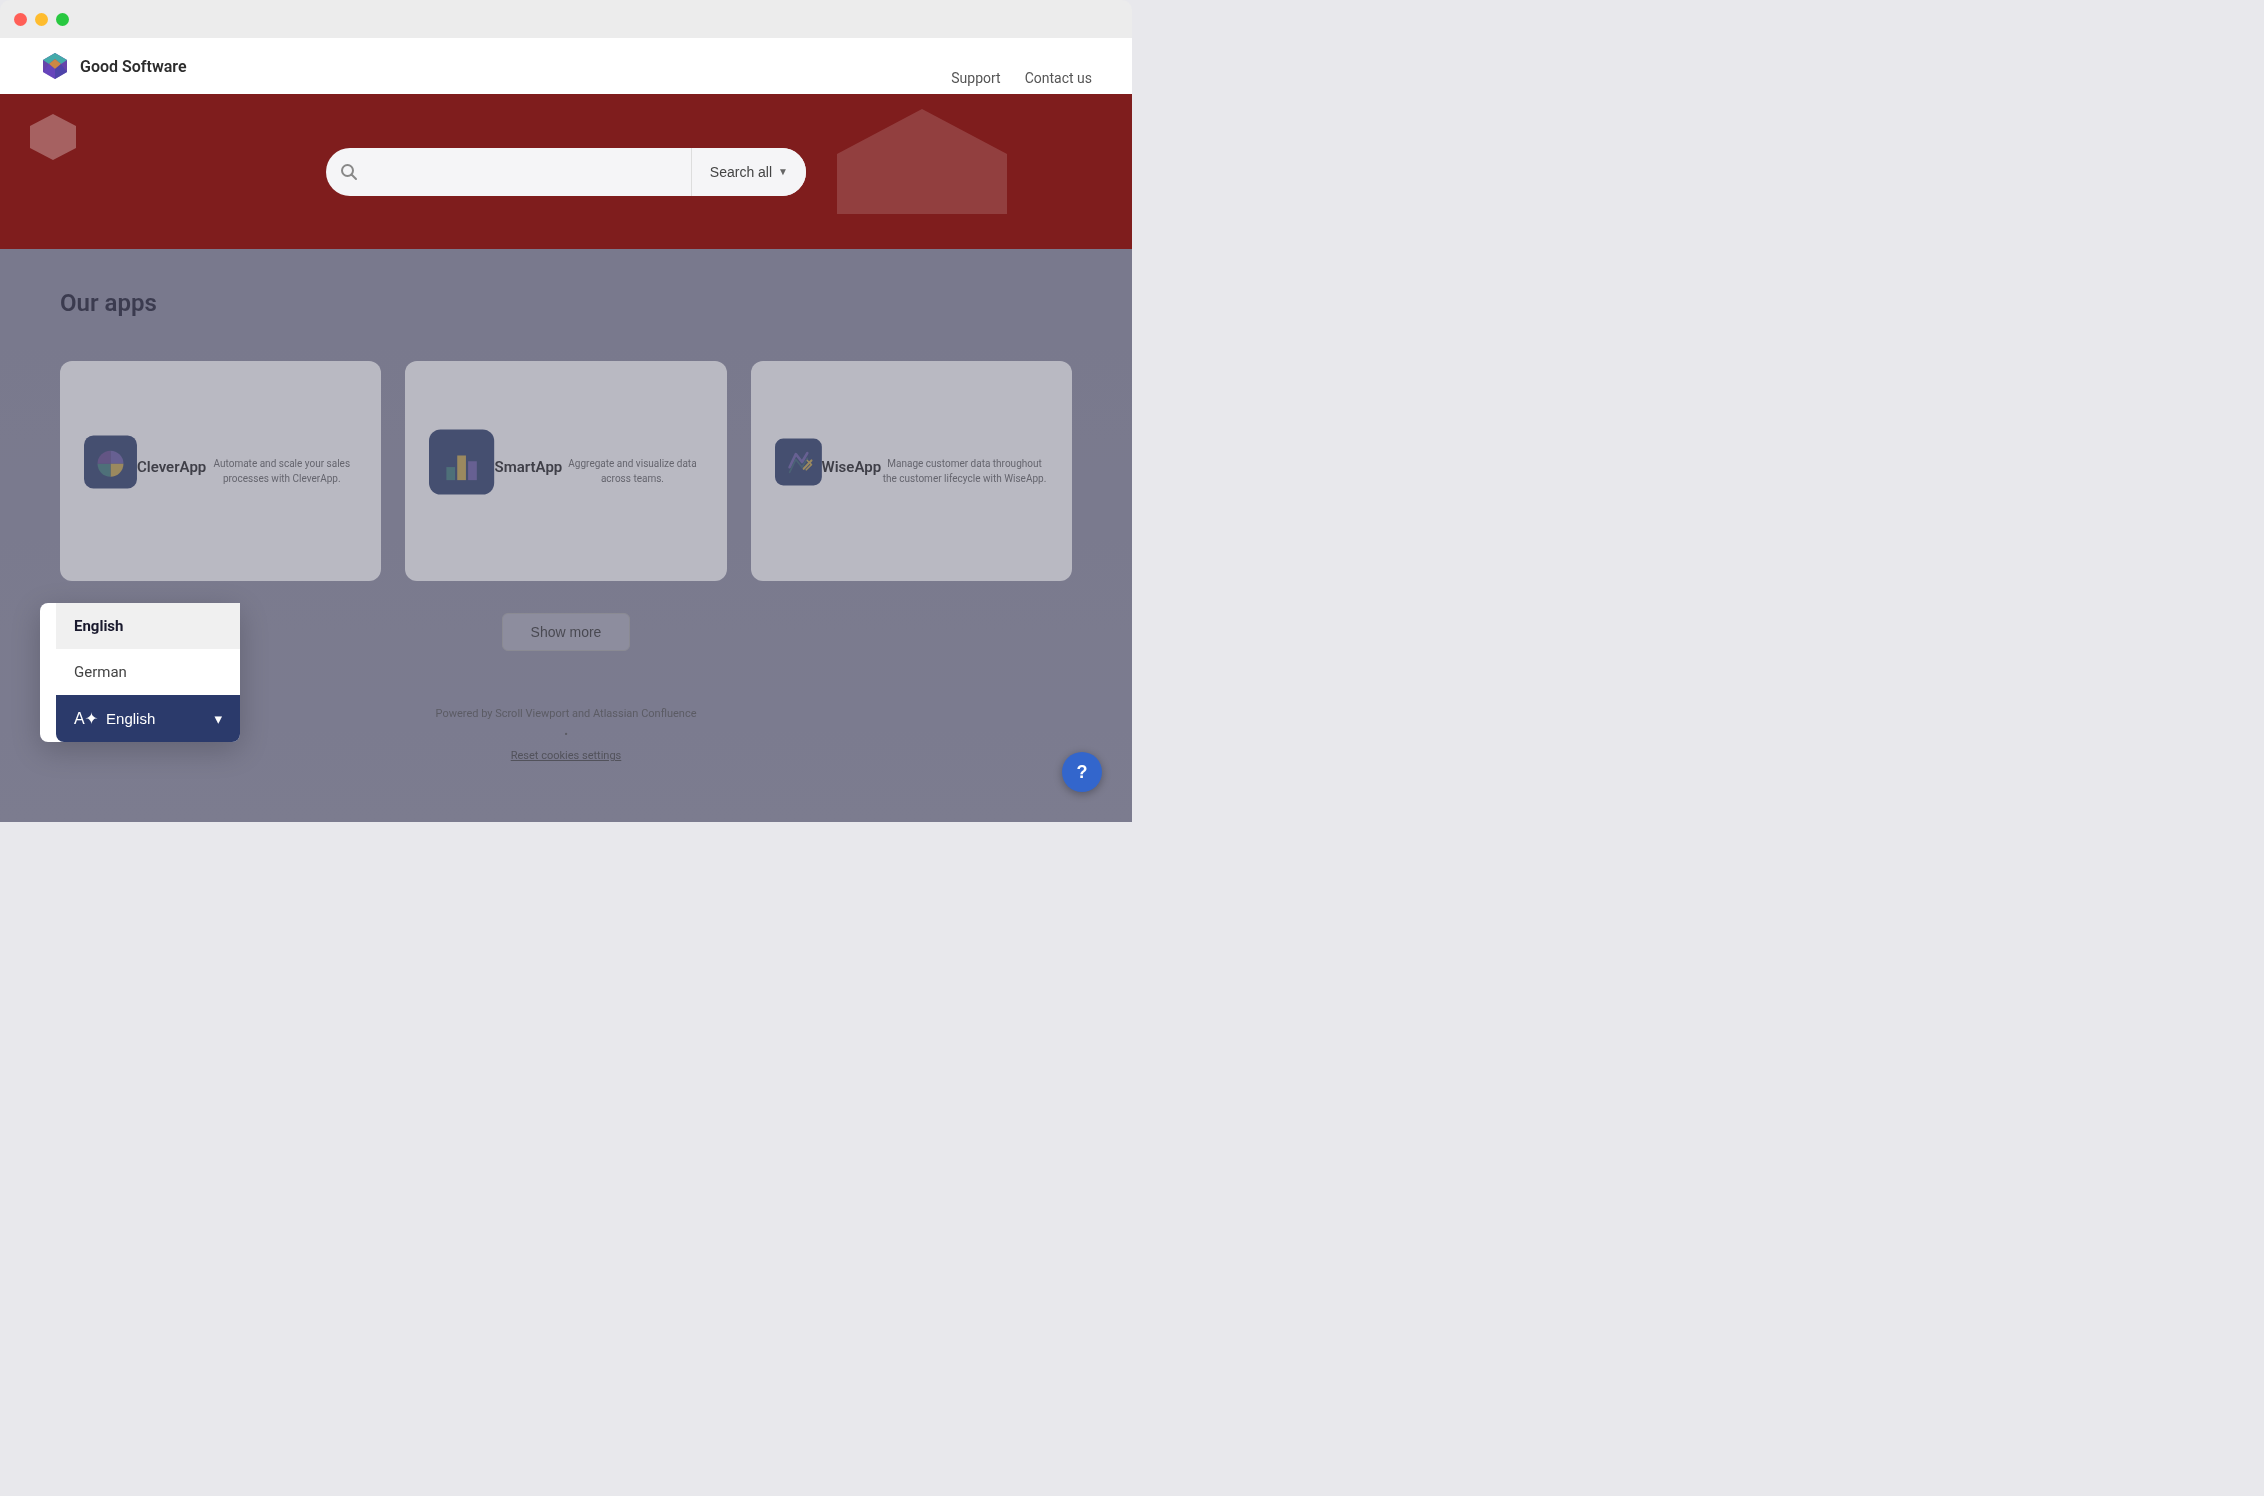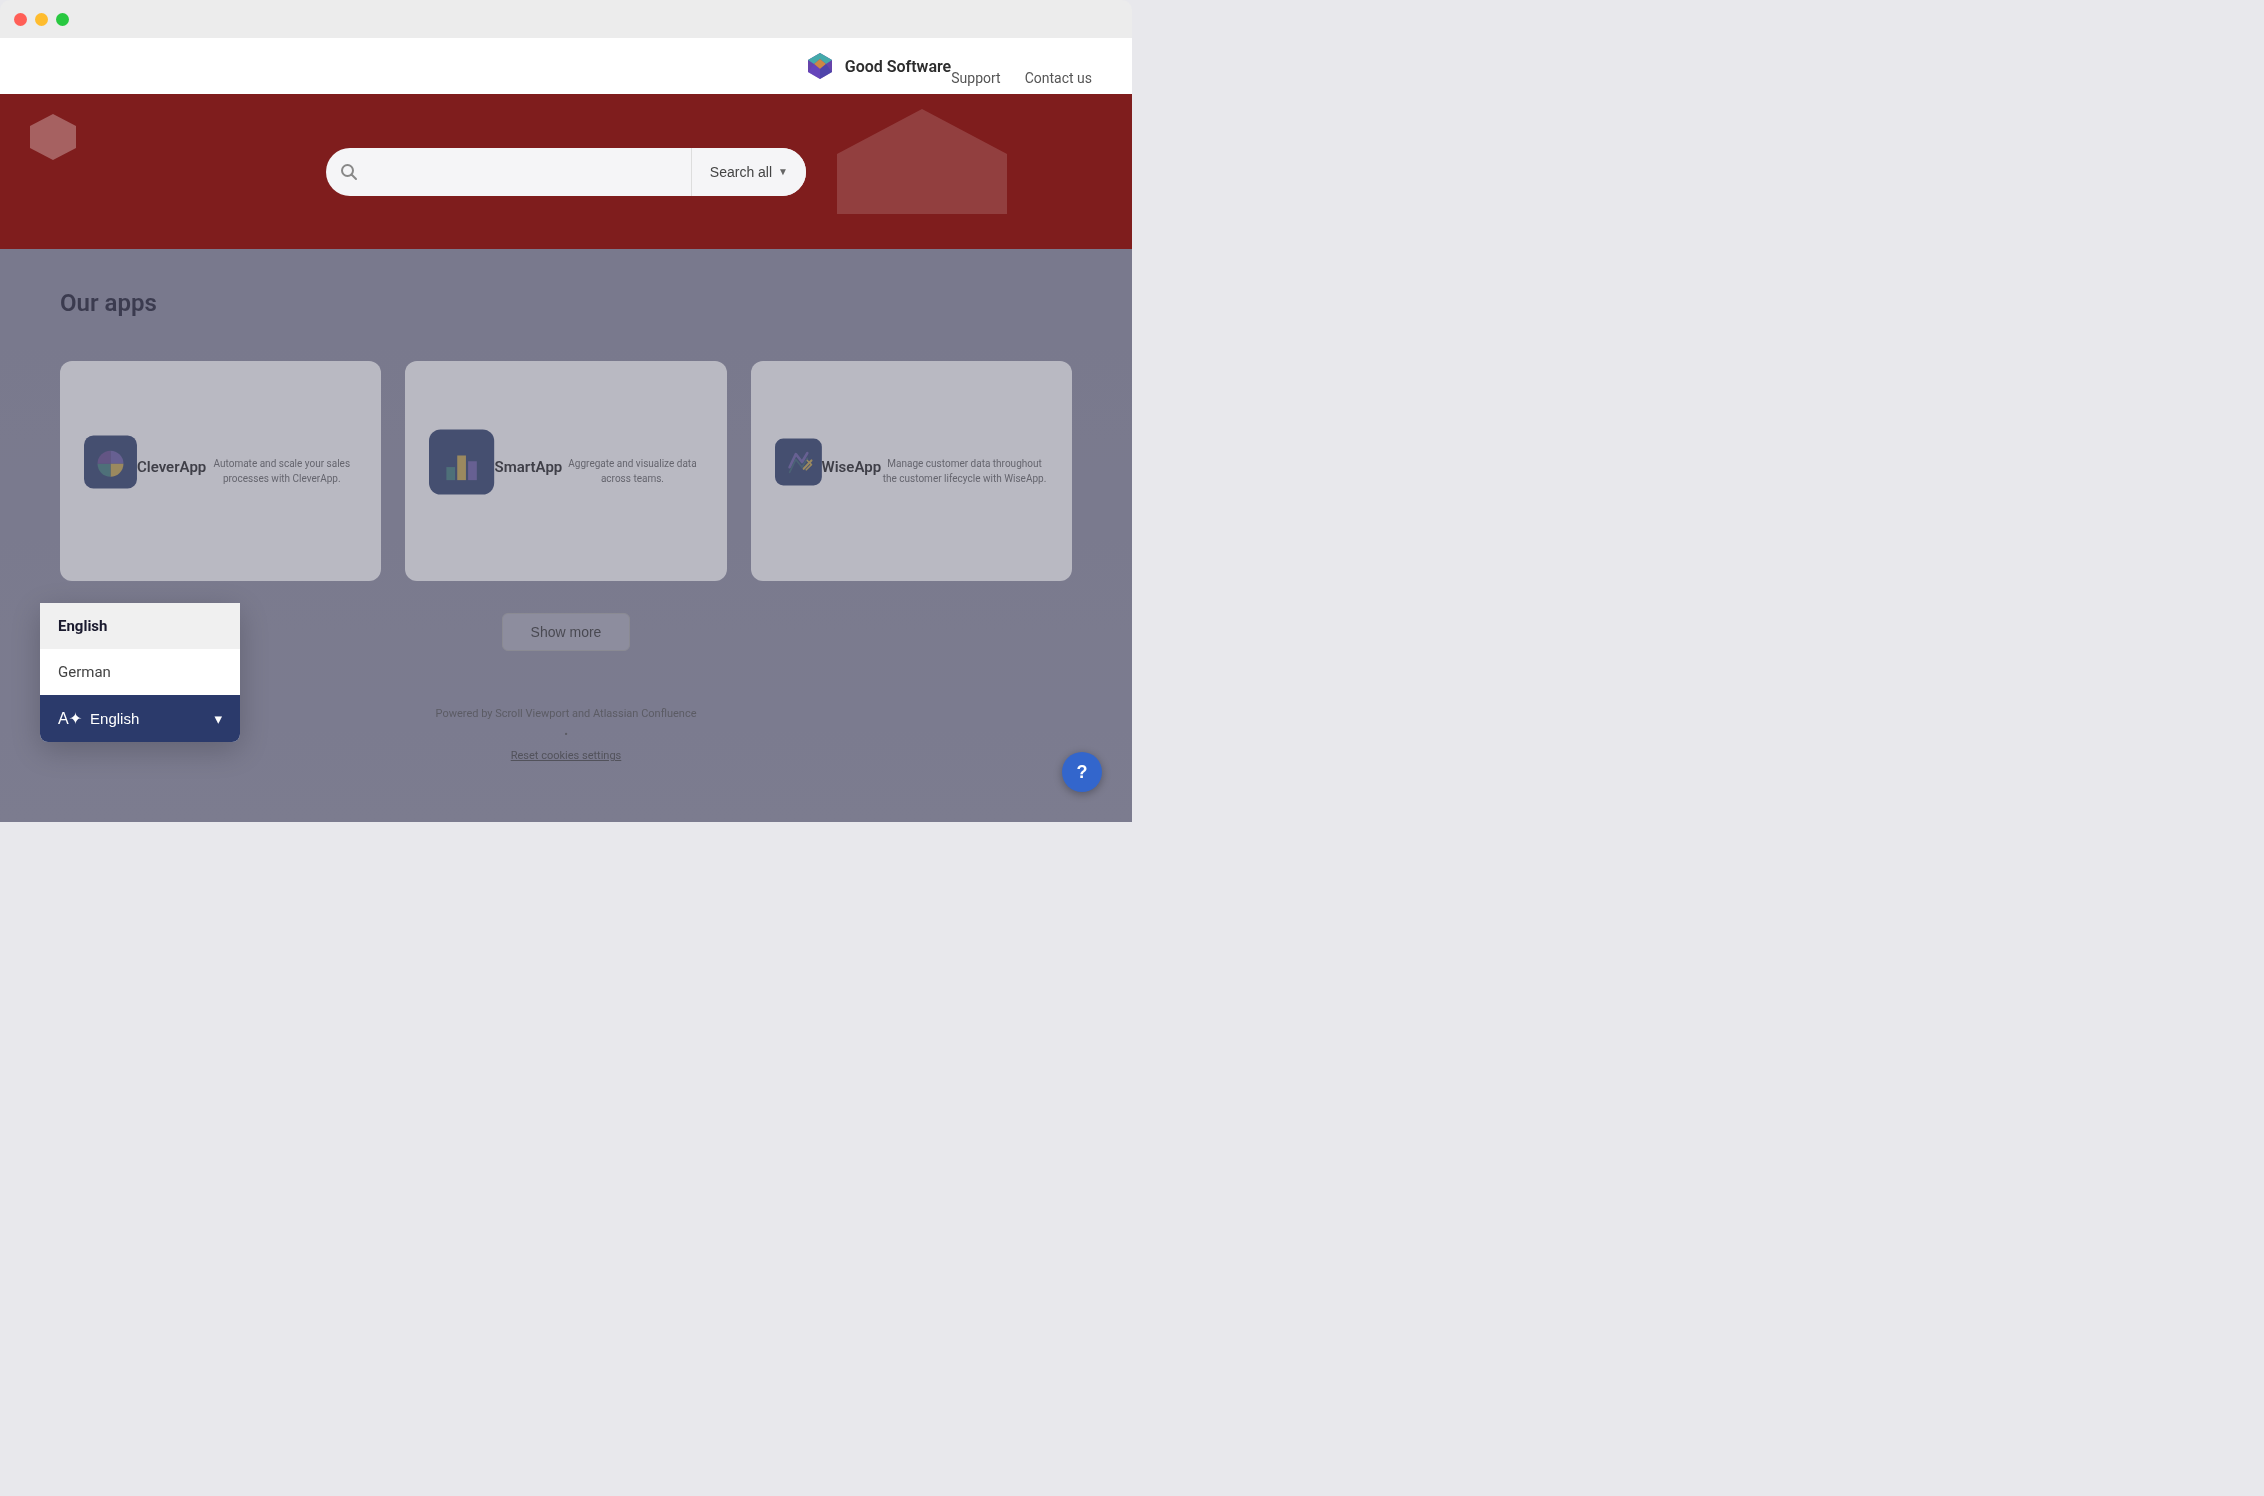--- a/index.html
+++ b/index.html
@@ -36,21 +36,21 @@
       min-height: 710px;
       position: relative;
       overflow: hidden;
     }
 
     
     .top-nav {
       background: white;
       display: flex;
       align-items: center;
-      justify-content: flex-end;
+      justify-content: space-between;
       padding: 0 40px;
       height: 56px;
       position: relative;
       z-index: 10;
     }
     .logo-area {
       display: flex;
       align-items: center;
       gap: 10px;
     }
@@ -242,20 +242,21 @@
     .lang-dropdown-overlay {
       position: absolute;
       bottom: 80px;
       left: 40px;
       background: white;
       border-radius: 8px;
       box-shadow: 0 8px 30px rgba(0,0,0,0.2);
       width: 200px;
       z-index: 100;
       overflow: visible;
+      padding-left: 16px;
     }
     .lang-option {
       padding: 14px 18px;
       font-size: 15px;
       cursor: pointer;
     }
     .lang-option.selected {
       background: #f0f0f0;
       font-weight: 700;
       color: #1a1a2e;

